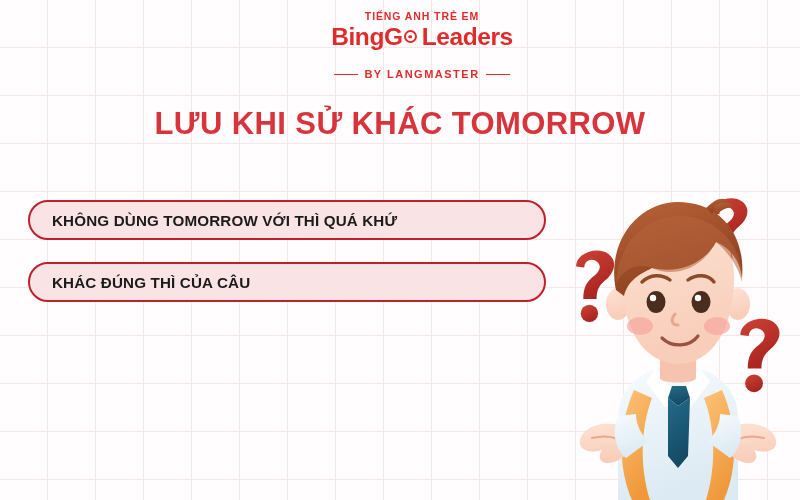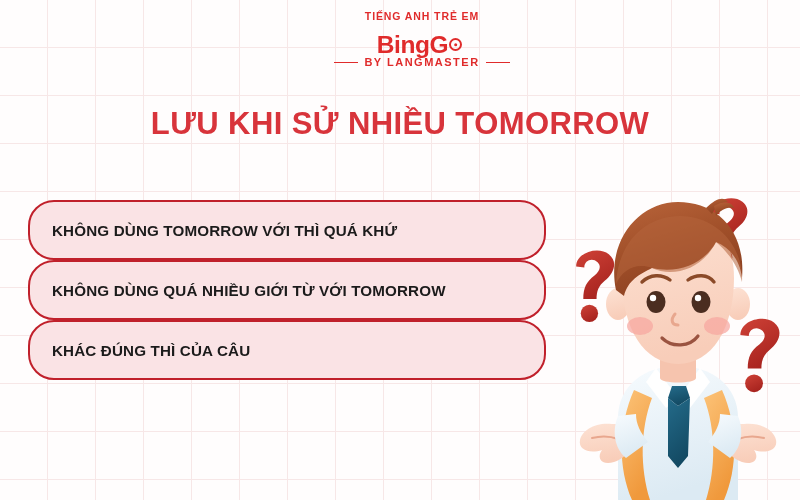--- a/index.html
+++ b/index.html
@@ -44,21 +44,20 @@
   }
   #logo-wordmark {
     font-size: 24.5px;
     font-weight: bold;
     letter-spacing: -0.4px;
     color: #e02b2b;
     display: inline-flex;
     align-items: center;
     justify-content: center;
     gap: 0px;
-    margin-top: 8px;
   }
   .logo-mark {
     display: inline-block;
     width: 13px;
     height: 13px;
     border: 2.6px solid #e02b2b;
     border-radius: 50%;
     position: relative;
     margin: 0 5px 0 1px;
     box-sizing: border-box;
@@ -66,21 +65,21 @@
   .logo-mark::after {
     content: "";
     position: absolute;
     left: 50%; top: 50%;
     width: 3.6px; height: 3.6px;
     background: #e02b2b;
     border-radius: 50%;
     transform: translate(-50%, -50%);
   }
   #logo-byline-wrap {
-    margin-top: 0;
+    margin-top: 20px;
     display: flex;
     align-items: center;
     justify-content: center;
     gap: 6px;
     text-align: center;
   }
   .byline-rule {
     width: 24px;
     height: 1.6px;
     background: #e02b2b;
@@ -107,21 +106,22 @@
   .title-line { display: block; }
   
   #pill-list {
     position: absolute;
     left: 28px;
     top: 200px;
     width: 518px;
   }
   .pill {
     position: relative;
-    height: 60px;
+    height: 40px;
+    margin-bottom: 22px;
     background: #fae3e5;
     border: 2.6px solid #c0202b;
     border-radius: 26px;
     display: flex;
     align-items: center;
     box-sizing: border-box;
     padding: 0 22px;
   }
   .pill-label {
     font-size: 15.2px;
@@ -142,38 +142,36 @@
 </head>
 <body>
 
 <div id="page">
 
   <div id="logo">
     <div id="logo-tagline">TIẾNG ANH TRẺ EM</div>
     <div id="logo-wordmark">
       <span>BingG</span>
       <span class="logo-mark"></span>
+      <span>Leaders</span>
     </div>
     <div id="logo-byline-wrap">
       <span class="byline-rule"></span>
       <span id="logo-byline">BY LANGMASTER</span>
       <span class="byline-rule"></span>
     </div>
   </div>
 
   <h1 id="title">
-    <span class="title-line">LƯU KHI SỬ NHIỀU TOMORROW</span>
+    <span class="title-line">LƯU KHI SỬ KHÁC TOMORROW</span>
   </h1>
 
   <div id="pill-list">
     <div class="pill">
       <span class="pill-label">KHÔNG DÙNG TOMORROW VỚI THÌ QUÁ KHỨ</span>
-    </div>
-    <div class="pill">
-      <span class="pill-label">KHÔNG DÙNG QUÁ NHIỀU GIỚI TỪ VỚI TOMORROW</span>
     </div>
     <div class="pill">
       <span class="pill-label">KHÁC ĐÚNG THÌ CỦA CÂU</span>
     </div>
   </div>
 
   <div id="illustration">
     <svg viewBox="0 0 244 314" width="244" height="314" xmlns="http://www.w3.org/2000/svg">
       <defs>
         <linearGradient id="hairG" x1="0" y1="0" x2="0.4" y2="1">

